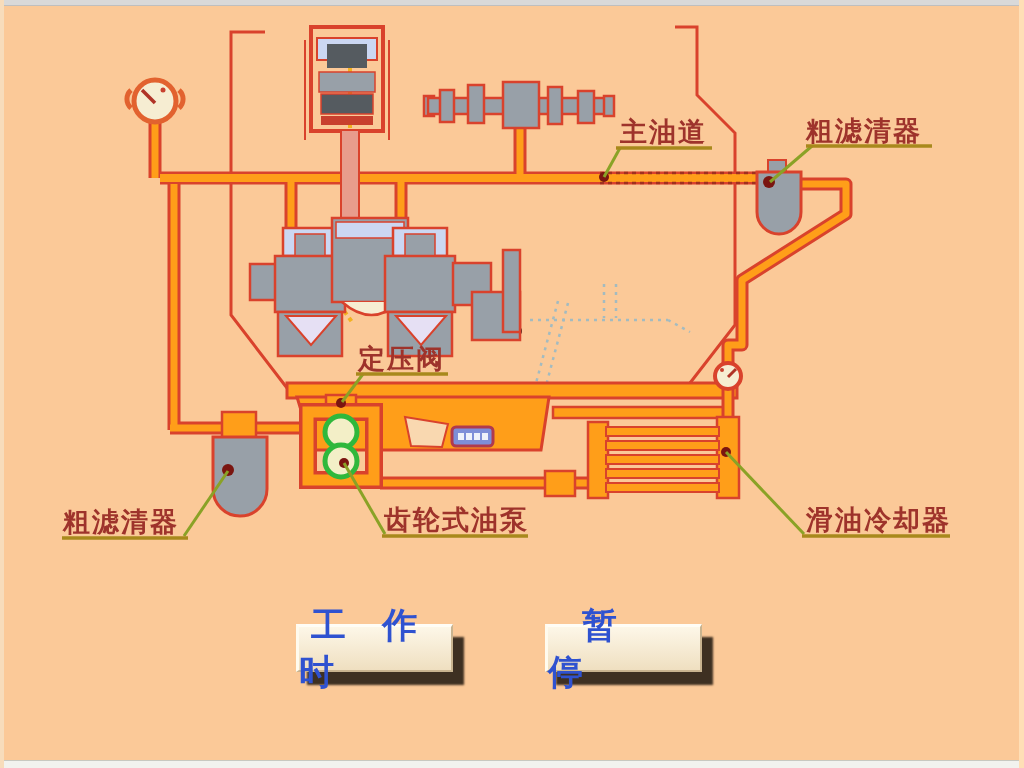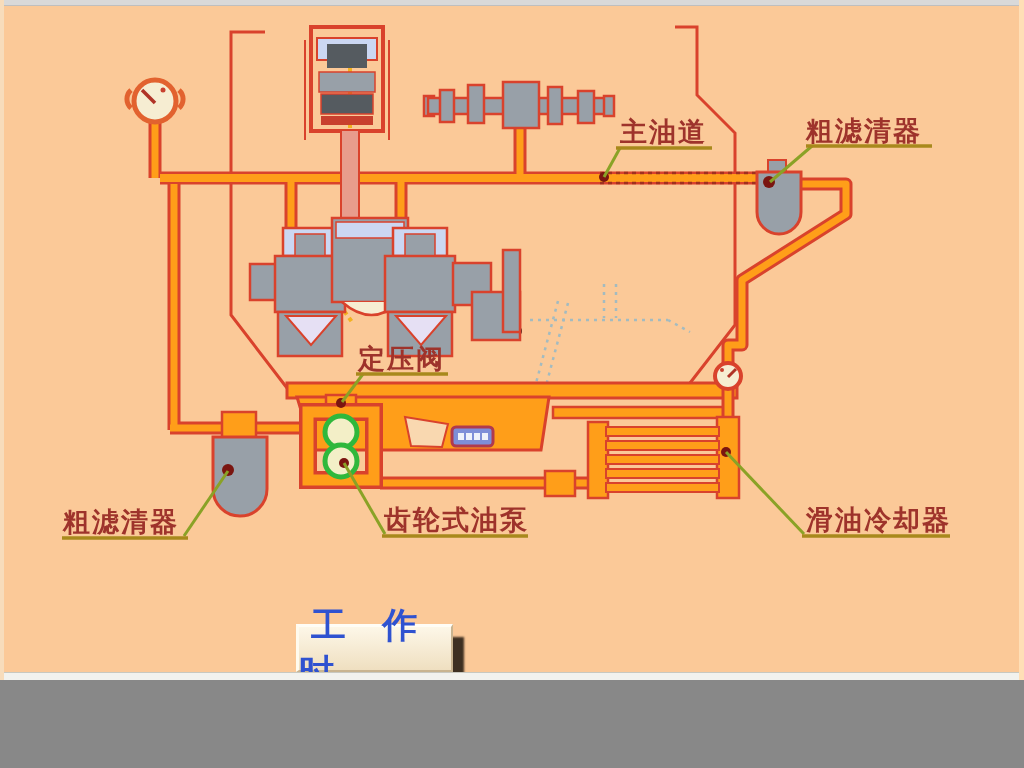--- a/index.html
+++ b/index.html
@@ -1,16 +1,16 @@
 <!DOCTYPE html>
 <html><head>
 <meta charset="utf-8">
 <style>
   html,body{margin:0;padding:0;background:#888;}
-  #stage{position:relative;width:1024px;height:680px;background:#FBC998;overflow:hidden;
+  #stage{position:relative;width:1024px;height:768px;background:#FBC998;overflow:hidden;
          font-family:"DejaVu Sans","Liberation Sans",sans-serif;}
   .edge{position:absolute;}
   #edge-top{left:0;top:0;width:1024px;height:5px;background:#D9D9D9;border-bottom:1px solid #BFBFBF;}
   #edge-bottom{left:0;bottom:0;width:1024px;height:7px;background:#F2F2EE;border-top:1px solid #C8C8C0;}
   #edge-left{left:0;top:0;width:4px;height:768px;background:#F7DCBB;}
   #edge-right{right:0;top:0;width:5px;height:768px;background:#FFDFB6;}
   svg{position:absolute;left:0;top:0;}
   .btn{position:absolute;width:152px;height:43px;cursor:pointer;
        background:linear-gradient(#FDF7E8,#EFDFC0);
        border-top:3px solid #FFFDF6;border-left:3px solid #FFFBEE;
@@ -216,18 +216,19 @@
       <text class="lbl" x="620" y="141">主油道</text>
       <text class="lbl" x="806" y="140">粗滤清器</text>
       <text class="lbl" x="358" y="368">定压阀</text>
       <text class="lbl" x="384" y="529">齿轮式油泵</text>
       <text class="lbl" x="63" y="531">粗滤清器</text>
       <text class="lbl" x="806" y="529">滑油冷却器</text>
     </g>
   </svg>
 
   <div class="btn" style="left:296px;top:624px;">工 作 时</div>
+  <div class="btn wide" style="left:545px;top:624px;">暂 停</div>
 
   <div class="edge" id="edge-top"></div>
   <div class="edge" id="edge-bottom"></div>
   <div class="edge" id="edge-left"></div>
   <div class="edge" id="edge-right"></div>
 </div>
 
 </body></html>

